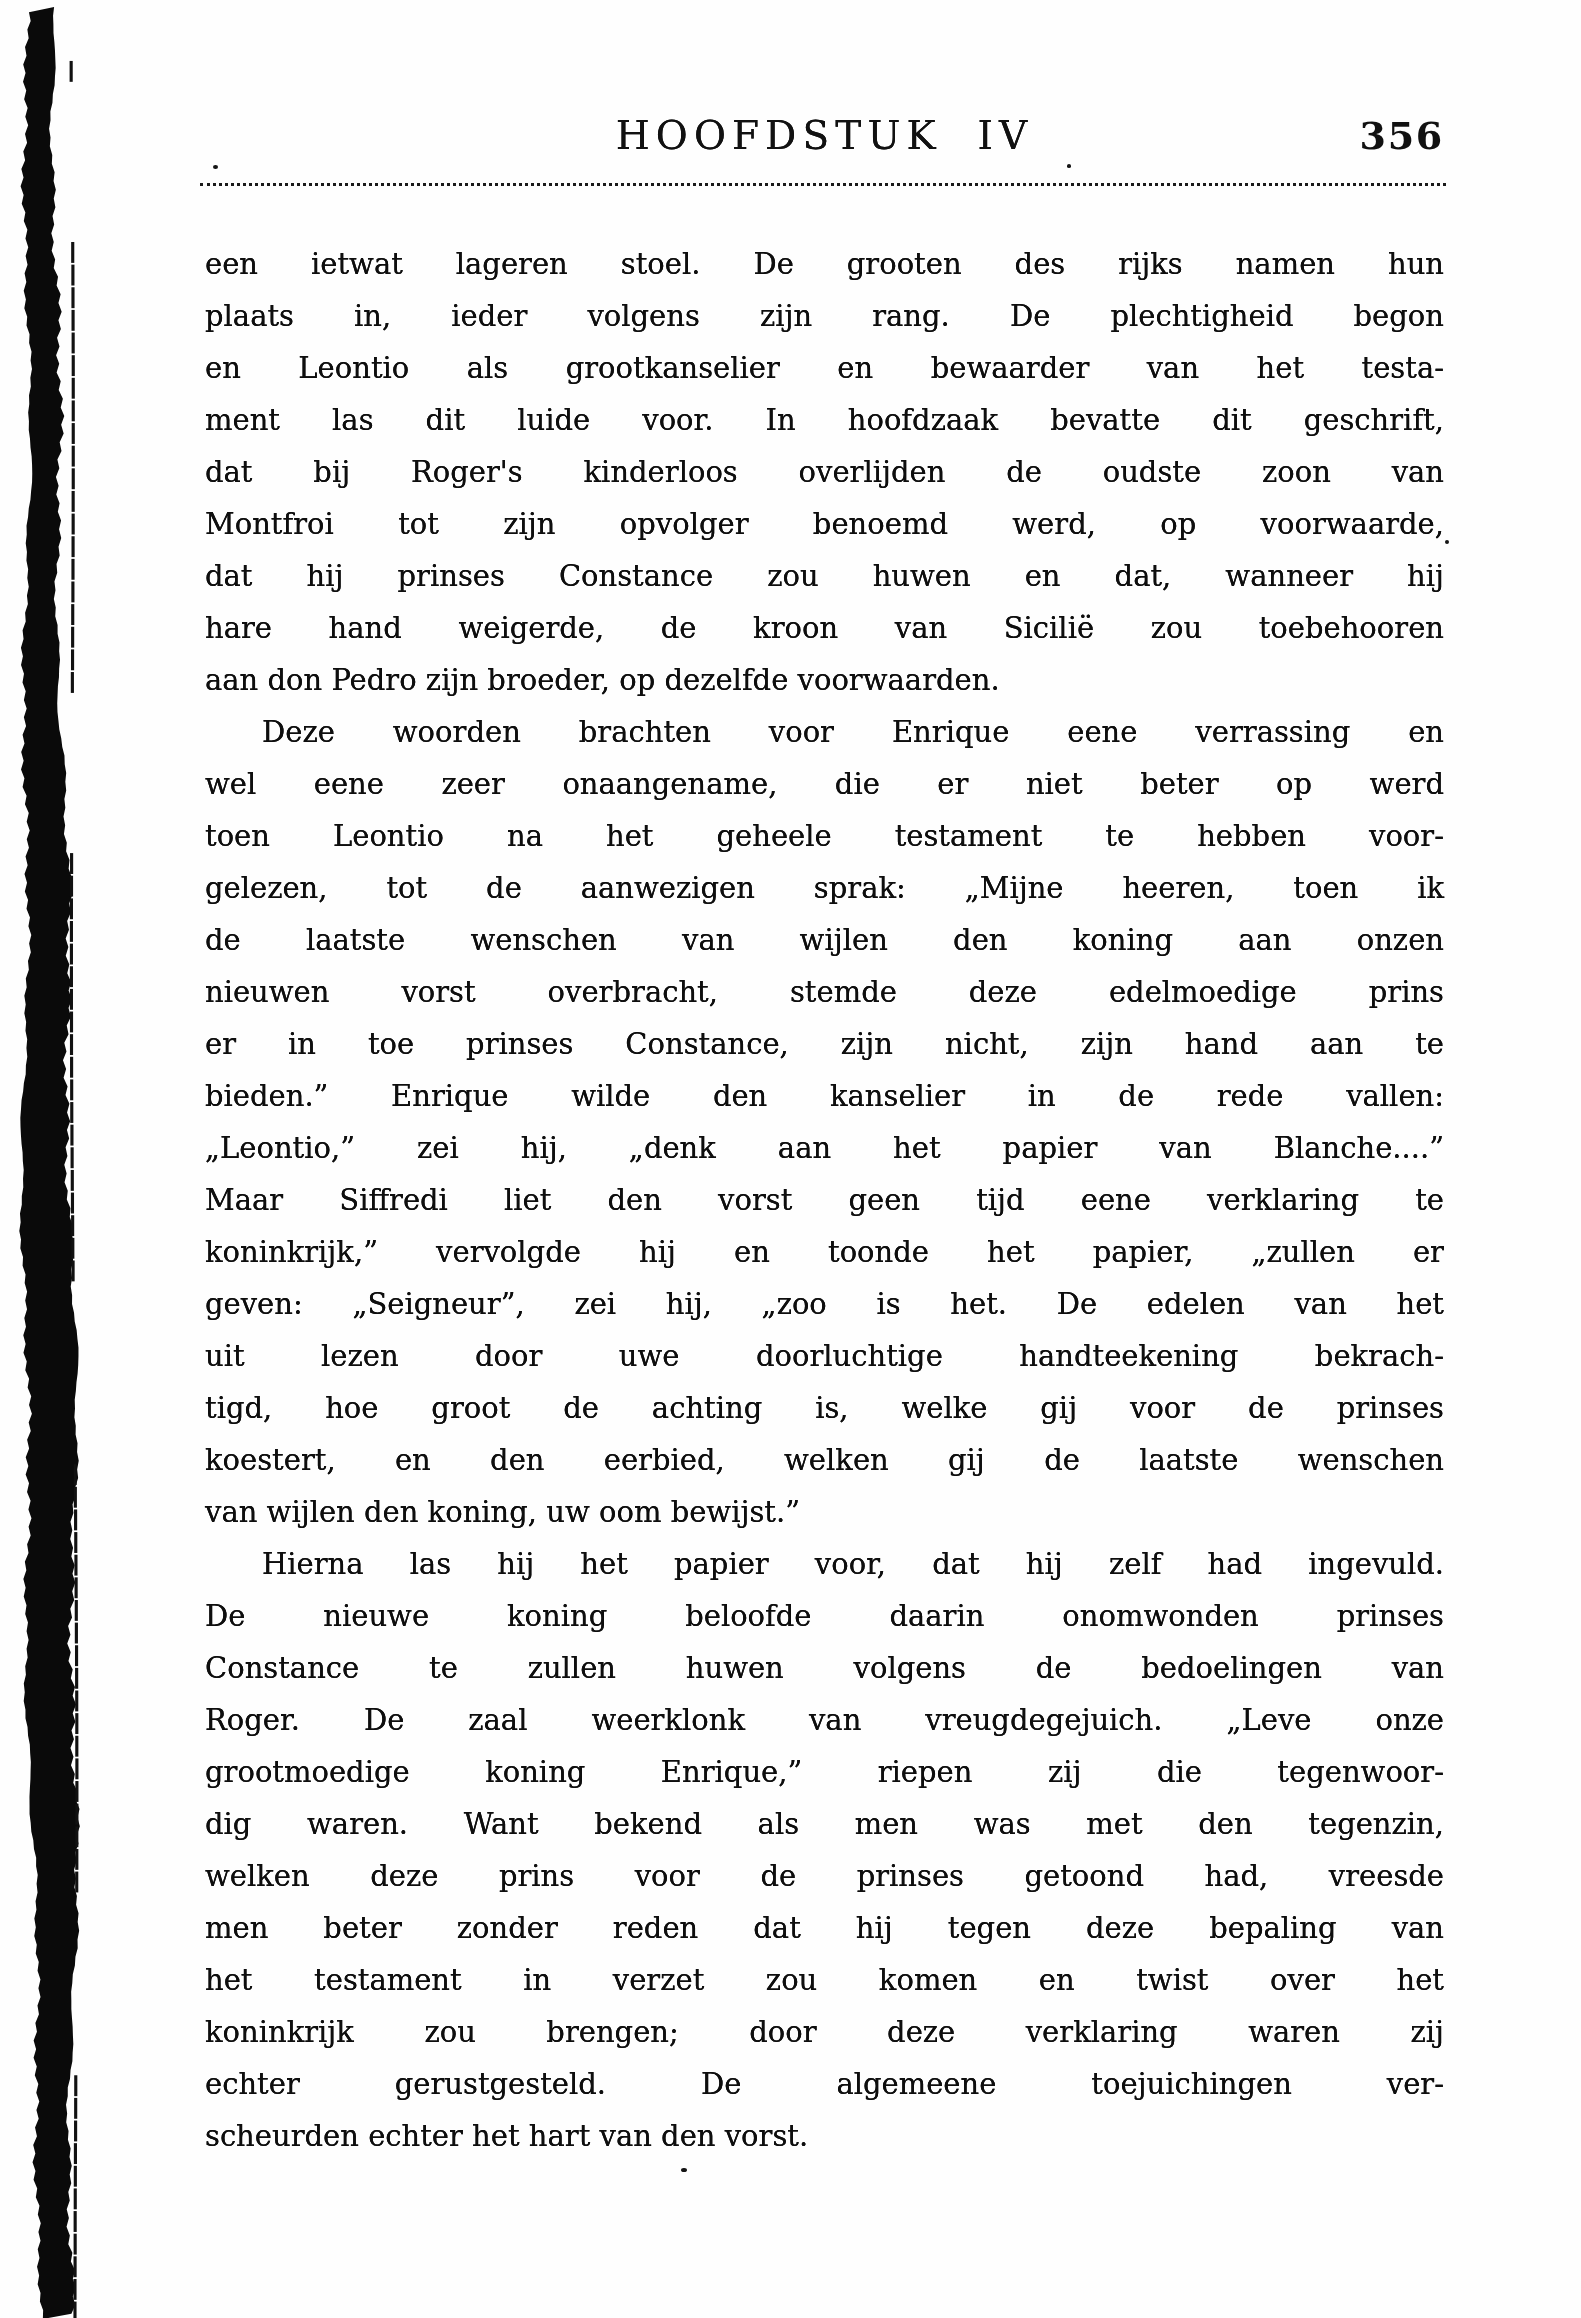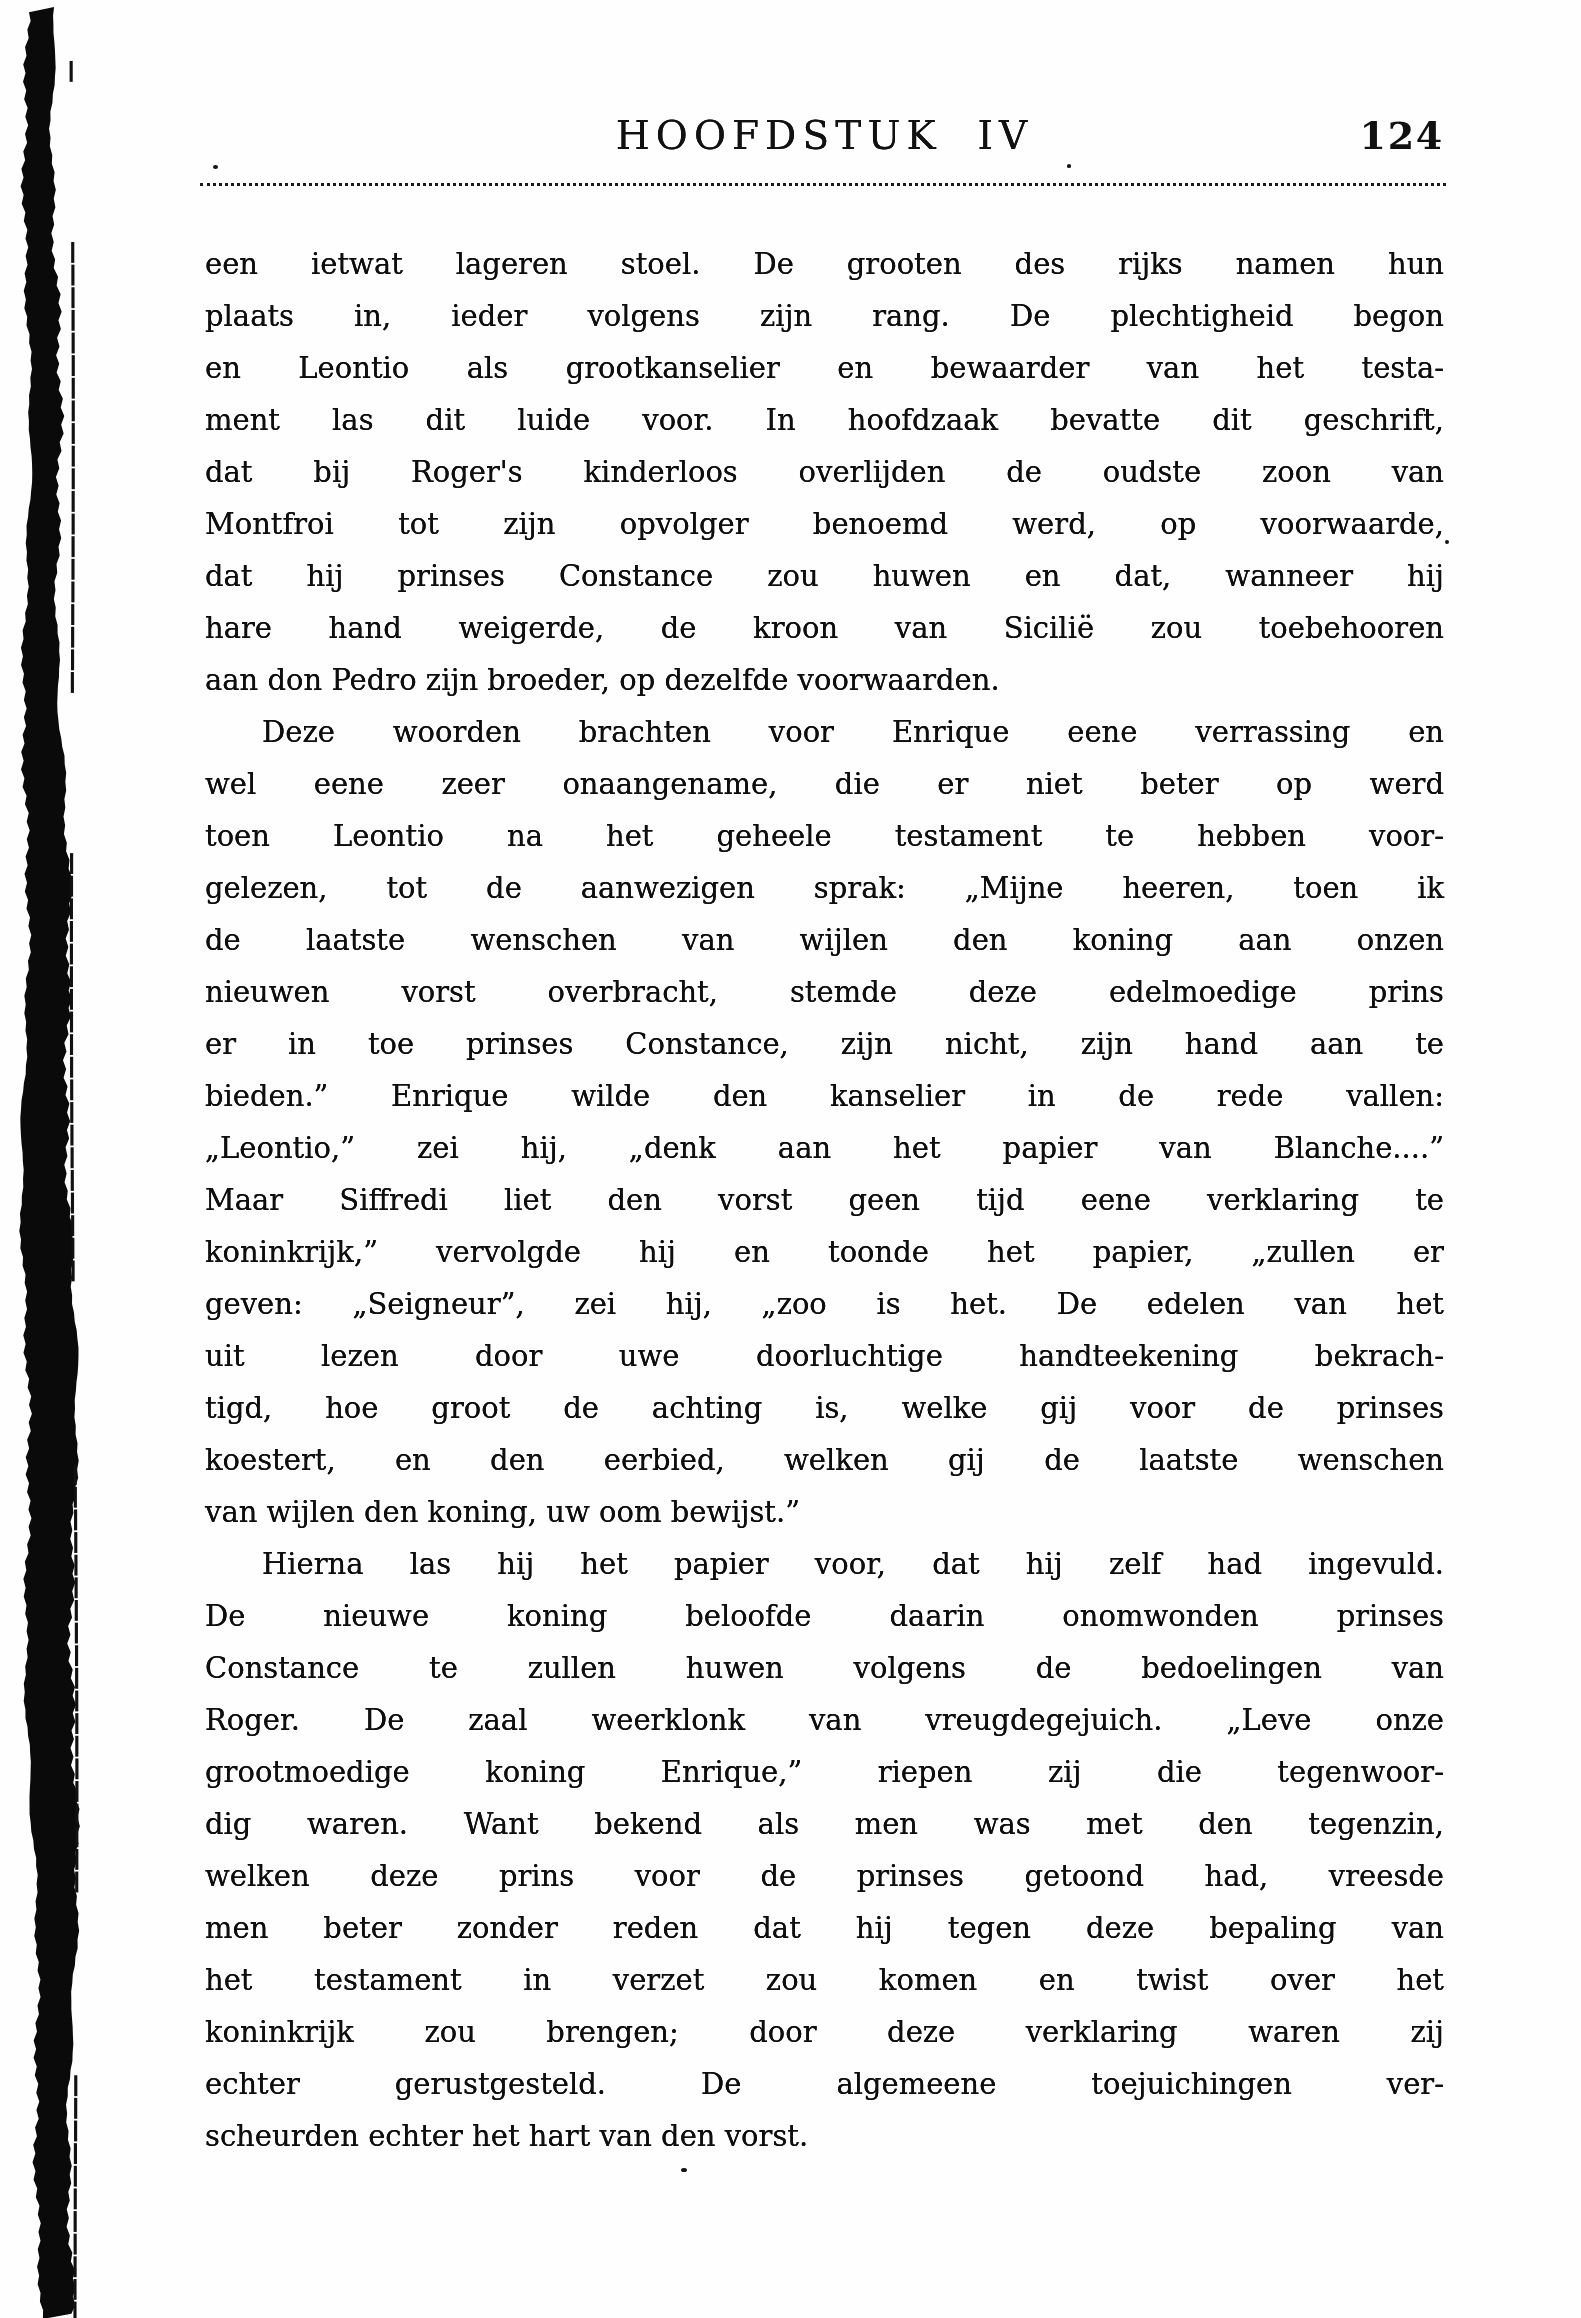--- a/index.html
+++ b/index.html
@@ -126,21 +126,21 @@
       <rect x="84.1" y="2644" width="3.6" height="24" fill="#111"></rect>
     </svg>
 
   <div class="speck s1"></div>
   <div class="speck s2"></div>
   <div class="speck s3"></div>
   <div class="speck s4"></div>
 
   <div class="header">
     <span class="chapter">HOOFDSTUK IV</span>
-    <span class="pagenum">124</span>
+    <span class="pagenum">356</span>
   </div>
 
   <div class="rule"></div>
 
   <div class="text" id="text">
       <div class="line">een ietwat lageren stoel. De grooten des rijks namen hun</div>
       <div class="line">plaats in, ieder volgens zijn rang. De plechtigheid begon</div>
       <div class="line">en Leontio als grootkanselier en bewaarder van het testa-</div>
       <div class="line">ment las dit luide voor. In hoofdzaak bevatte dit geschrift,</div>
       <div class="line">dat bij Roger's kinderloos overlijden de oudste zoon van</div>

